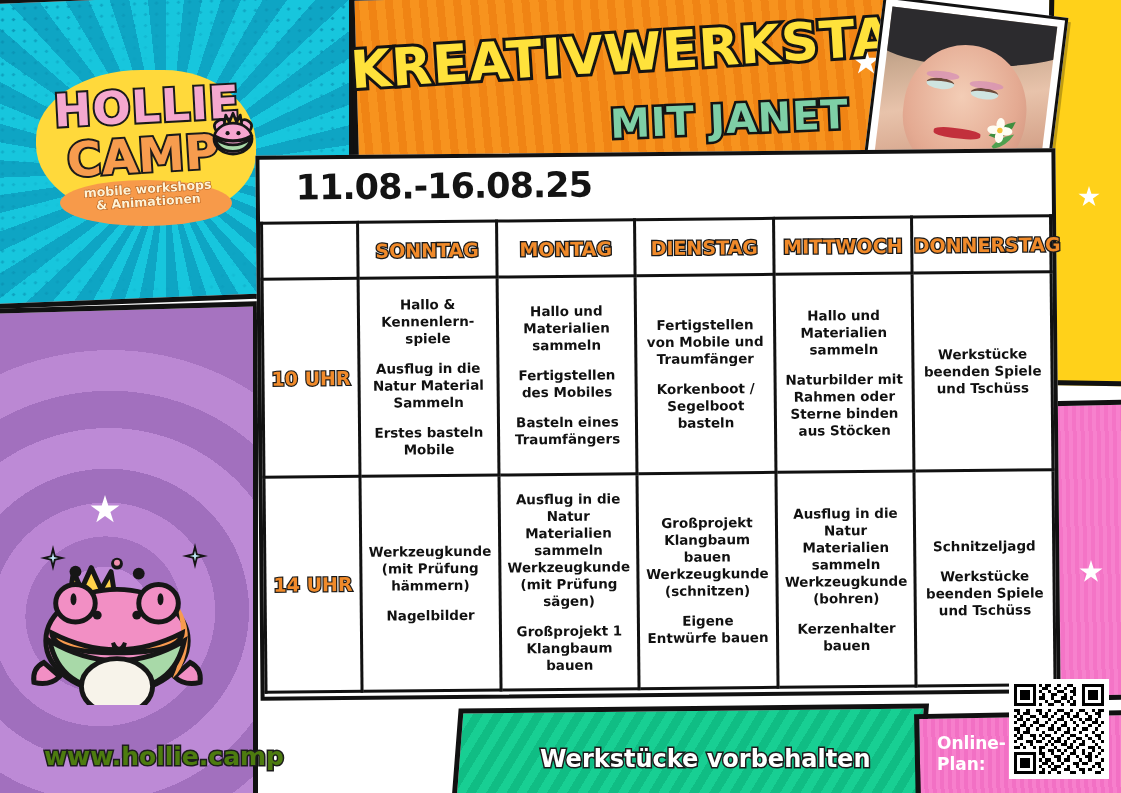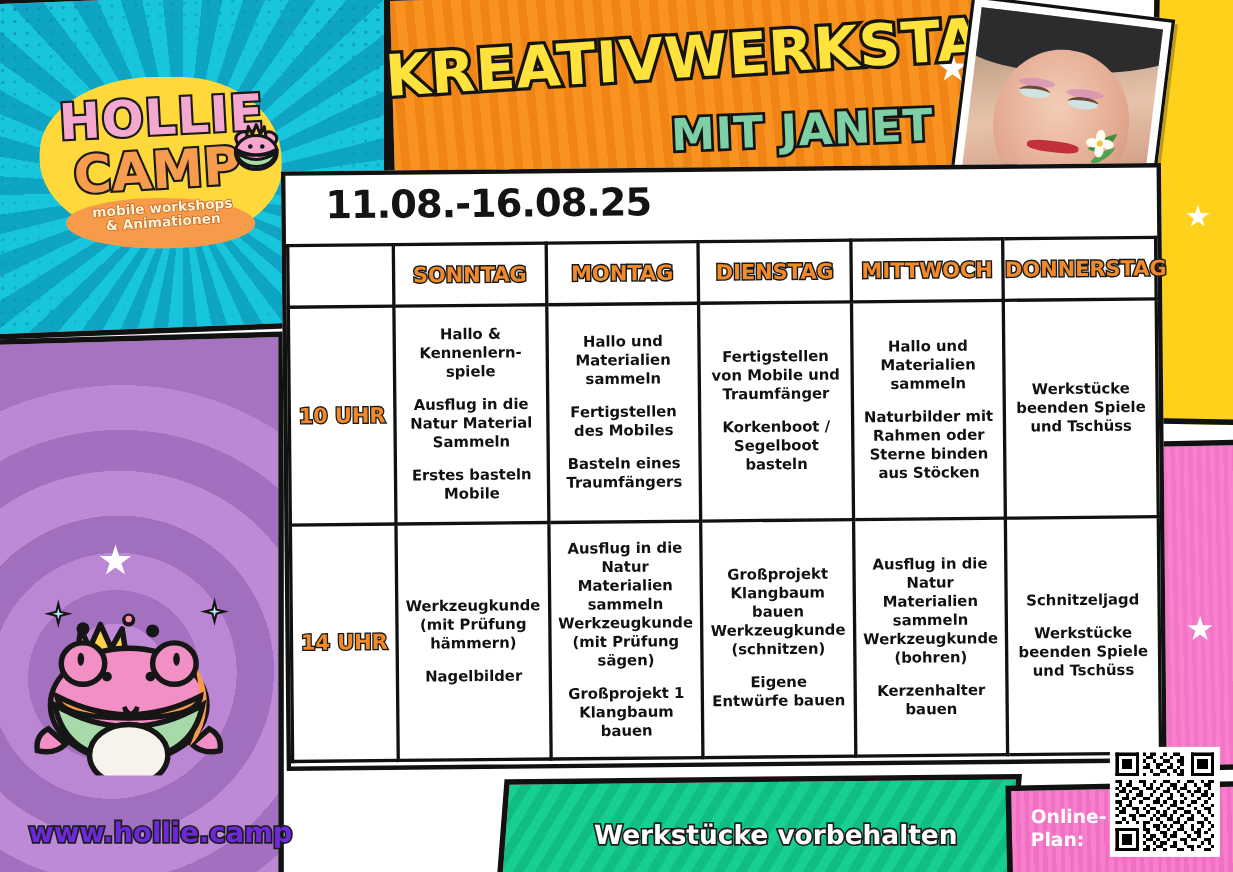--- a/index.html
+++ b/index.html
@@ -212,23 +212,23 @@
     font-family:"DejaVu Sans", sans-serif;
     font-size:13.5px; font-weight:700; color:#111; line-height:17px;
   }
   td.cell .blk { margin:0 0 13px 0; }
   td.cell .blk:last-child { margin-bottom:0; }
   .row10 td { height:198px; }
   .row14 td { height:215px; }
 
   
   .www {
-    position:absolute; left:26px; top:742px;
-    font-family:"DejaVu Sans", sans-serif;
-    font-size:25px; font-weight:900; color:#6d28d9;
+    position:absolute; left:44px; top:742px;
+    font-family:"DejaVu Sans", sans-serif;
+    font-size:25px; font-weight:900; color:#4d7c0f;
     -webkit-text-stroke:3px #1c1c1c; paint-order:stroke fill;
     letter-spacing:0px; white-space:nowrap;
   }
   .changes {
     position:absolute; left:540px; top:745px;
     font-family:"DejaVu Sans", sans-serif;
     font-size:24px; font-weight:900; color:#ffffff;
     -webkit-text-stroke:3px #1c1c1c; paint-order:stroke fill;
     white-space:nowrap;
   }

